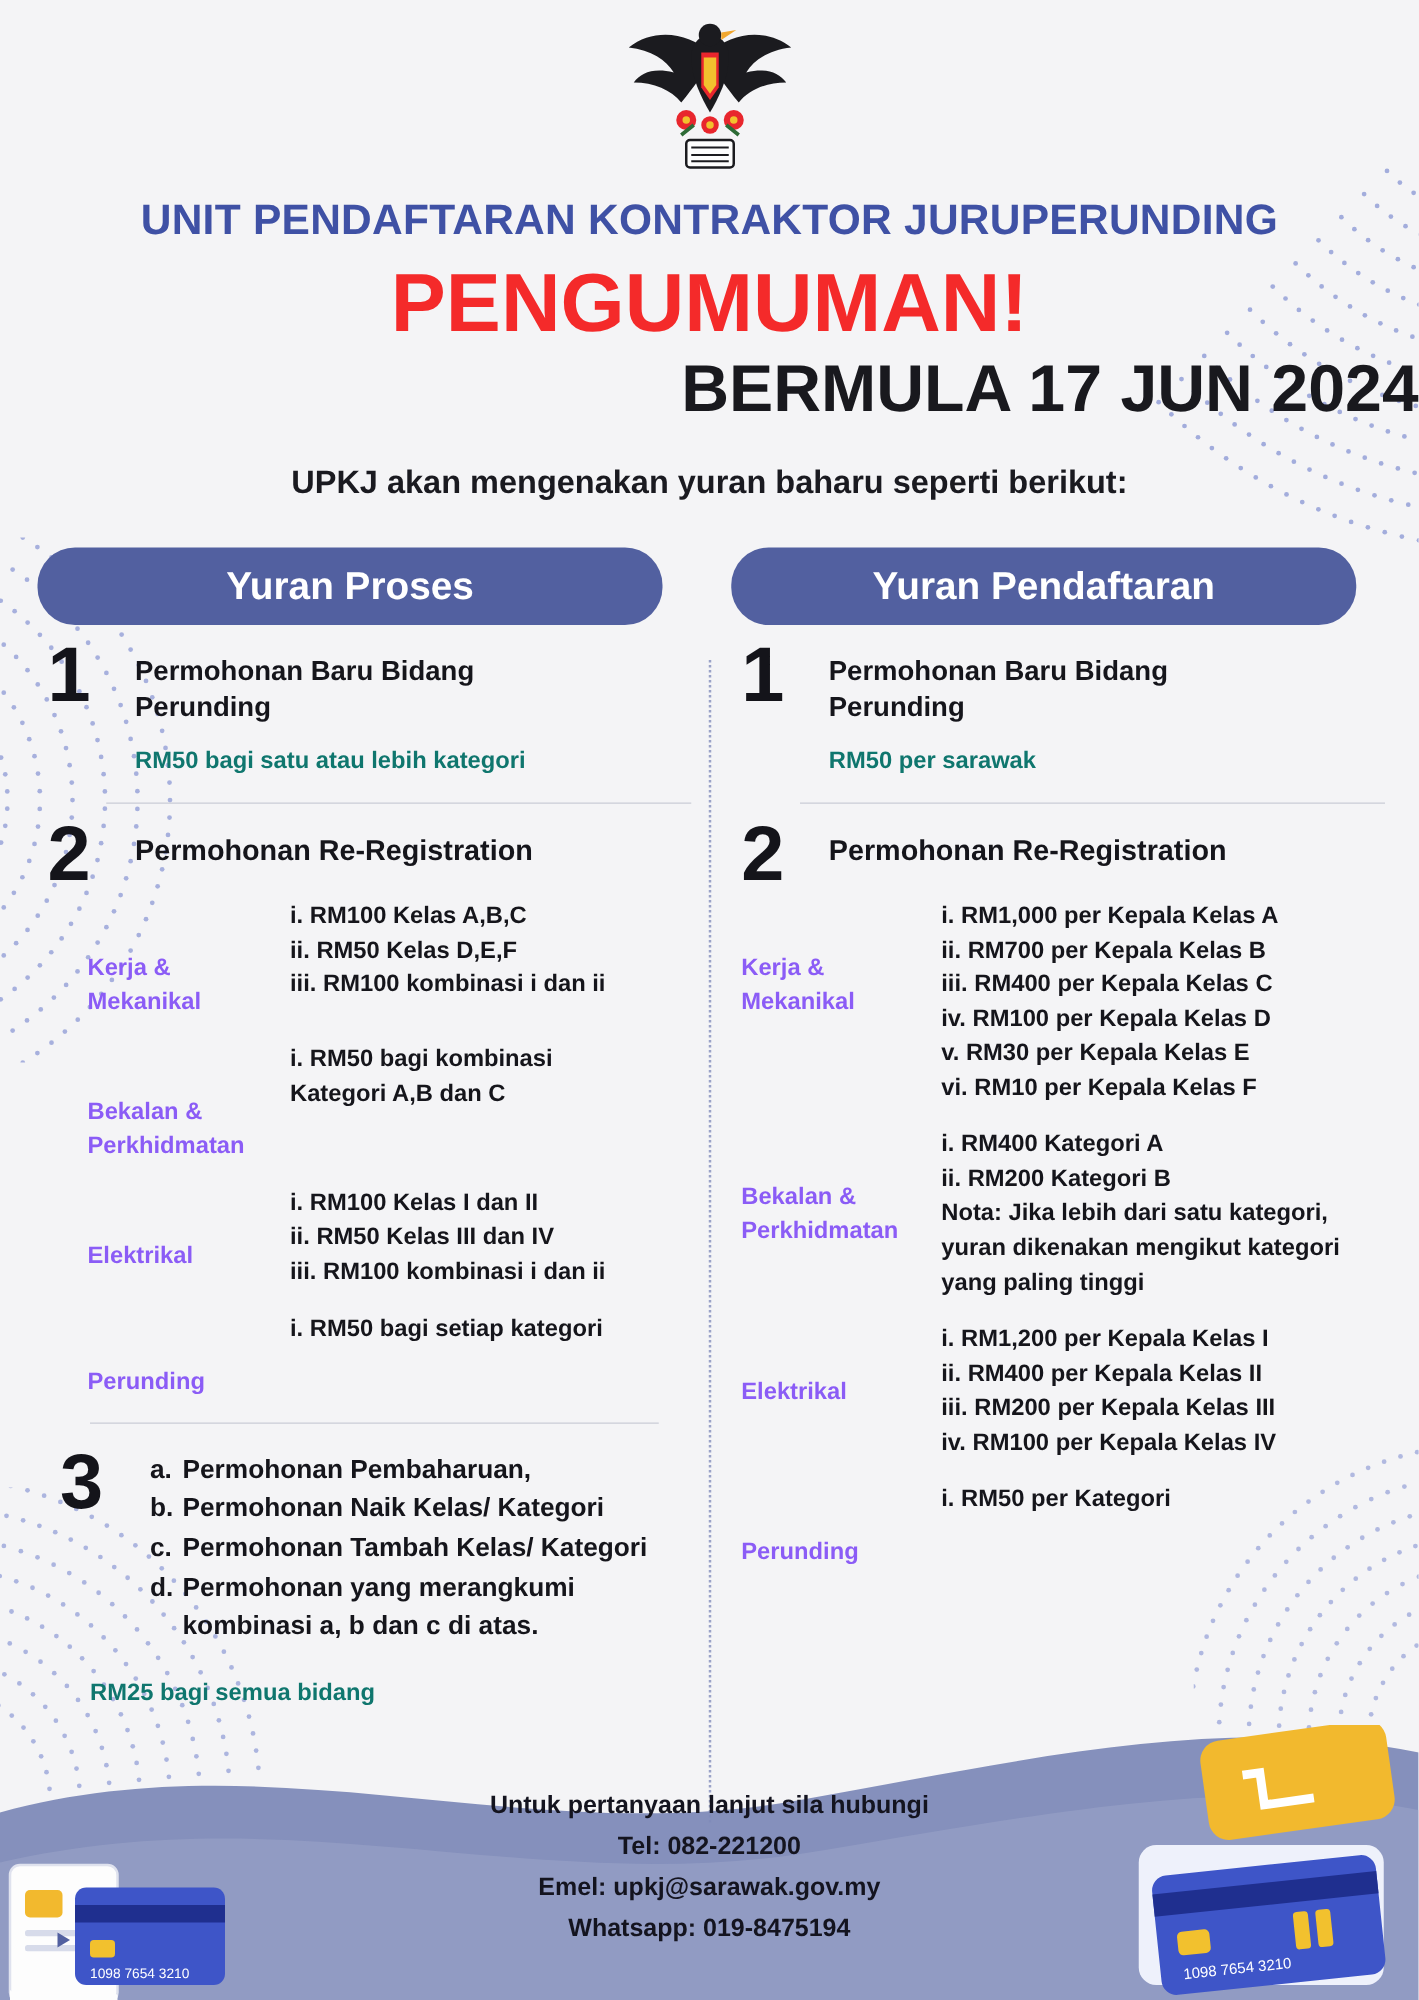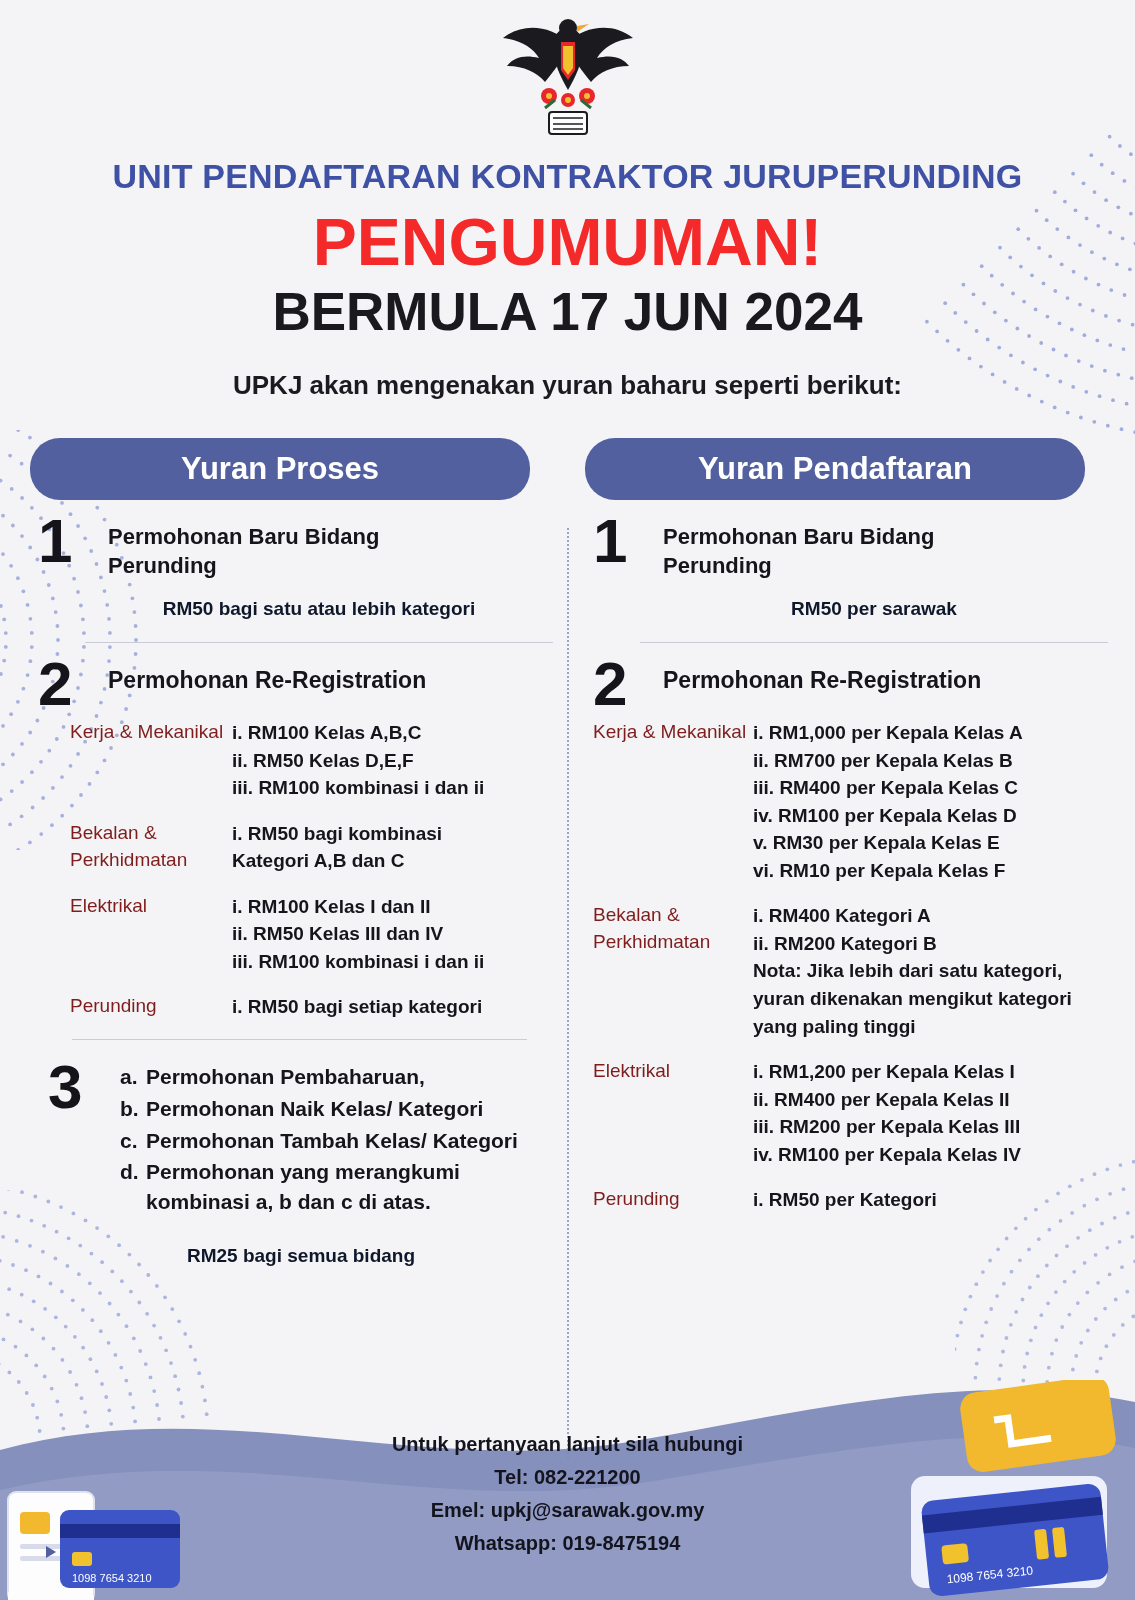--- a/index.html
+++ b/index.html
@@ -97,20 +97,21 @@
     margin: 14px 0 0 0;
     line-height: 1;
     letter-spacing: 0px;
   }
   .bermula {
     font-size: 53px;
     font-weight: bold;
     color: #19191e;
     margin: 10px 0 0 0;
     line-height: 1;
+    text-align: right;
   }
   .subtitle {
     font-size: 26px;
     font-weight: bold;
     color: #1a1a20;
     margin: 32px 0 0 0;
   }
 
   
   .cols {
@@ -166,23 +167,22 @@
   .item-title {
     font-size: 22px;
     font-weight: bold;
     color: #15151b;
     line-height: 1.32;
     margin: 0;
   }
   .item-note {
     font-size: 19px;
     font-weight: bold;
-    color: #0f172a;
+    color: #0f766e;
     margin: 18px 0 0 0;
-    text-align: center;
   }
 
   .hr-dash {
     margin: 22px 0 0 55px;
     width: 468px;
     height: 1px;
     background: #c9ccd6;
   }
   .hr-dash.short {
     width: 455px;
@@ -194,23 +194,24 @@
   }
   .row2 {
     display: flex;
     align-items: flex-start;
     margin-bottom: 18px;
   }
   .rlabel {
     width: 162px;
     flex: 0 0 162px;
     font-size: 19px;
-    font-weight: normal;
-    color: #7f1d1d;
+    font-weight: bold;
+    color: #8b5cf6;
     line-height: 1.42;
+    margin-top: 43px;
   }
   .rlist {
     flex: 1;
     font-size: 19px;
     font-weight: bold;
     color: #15151b;
     line-height: 1.45;
   }
   .rlist div { white-space: nowrap; }
   .rlist div.wrap { white-space: normal; }

